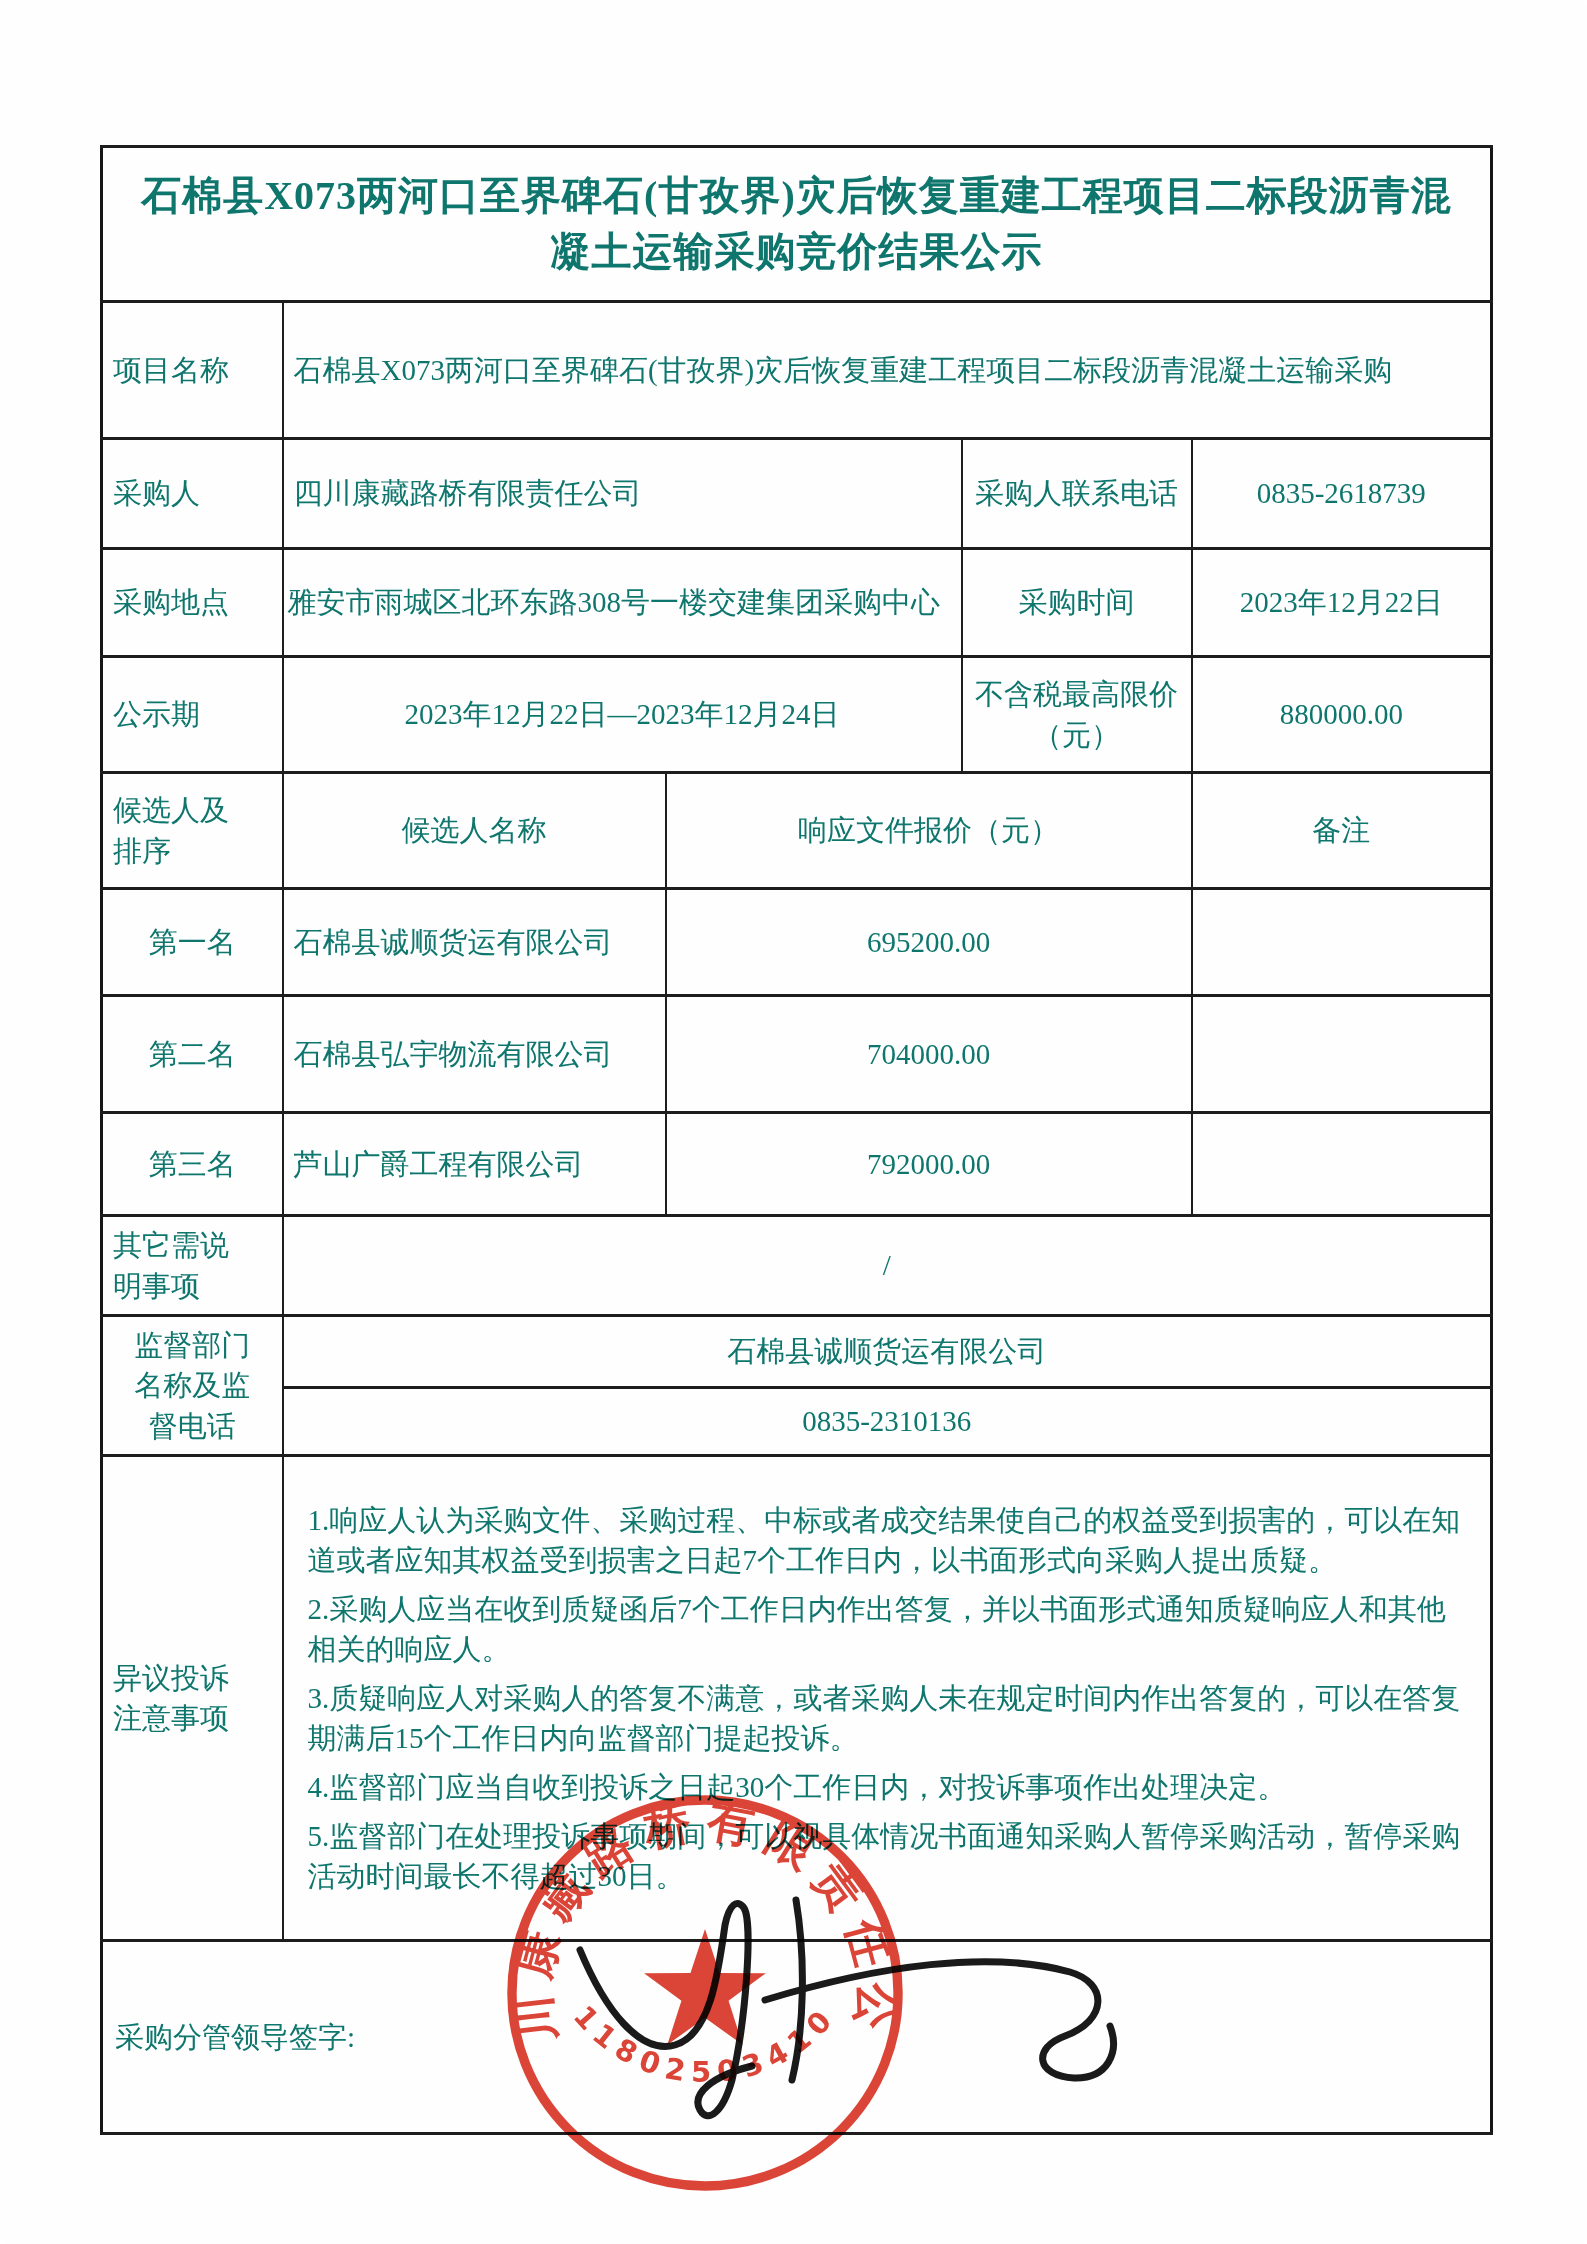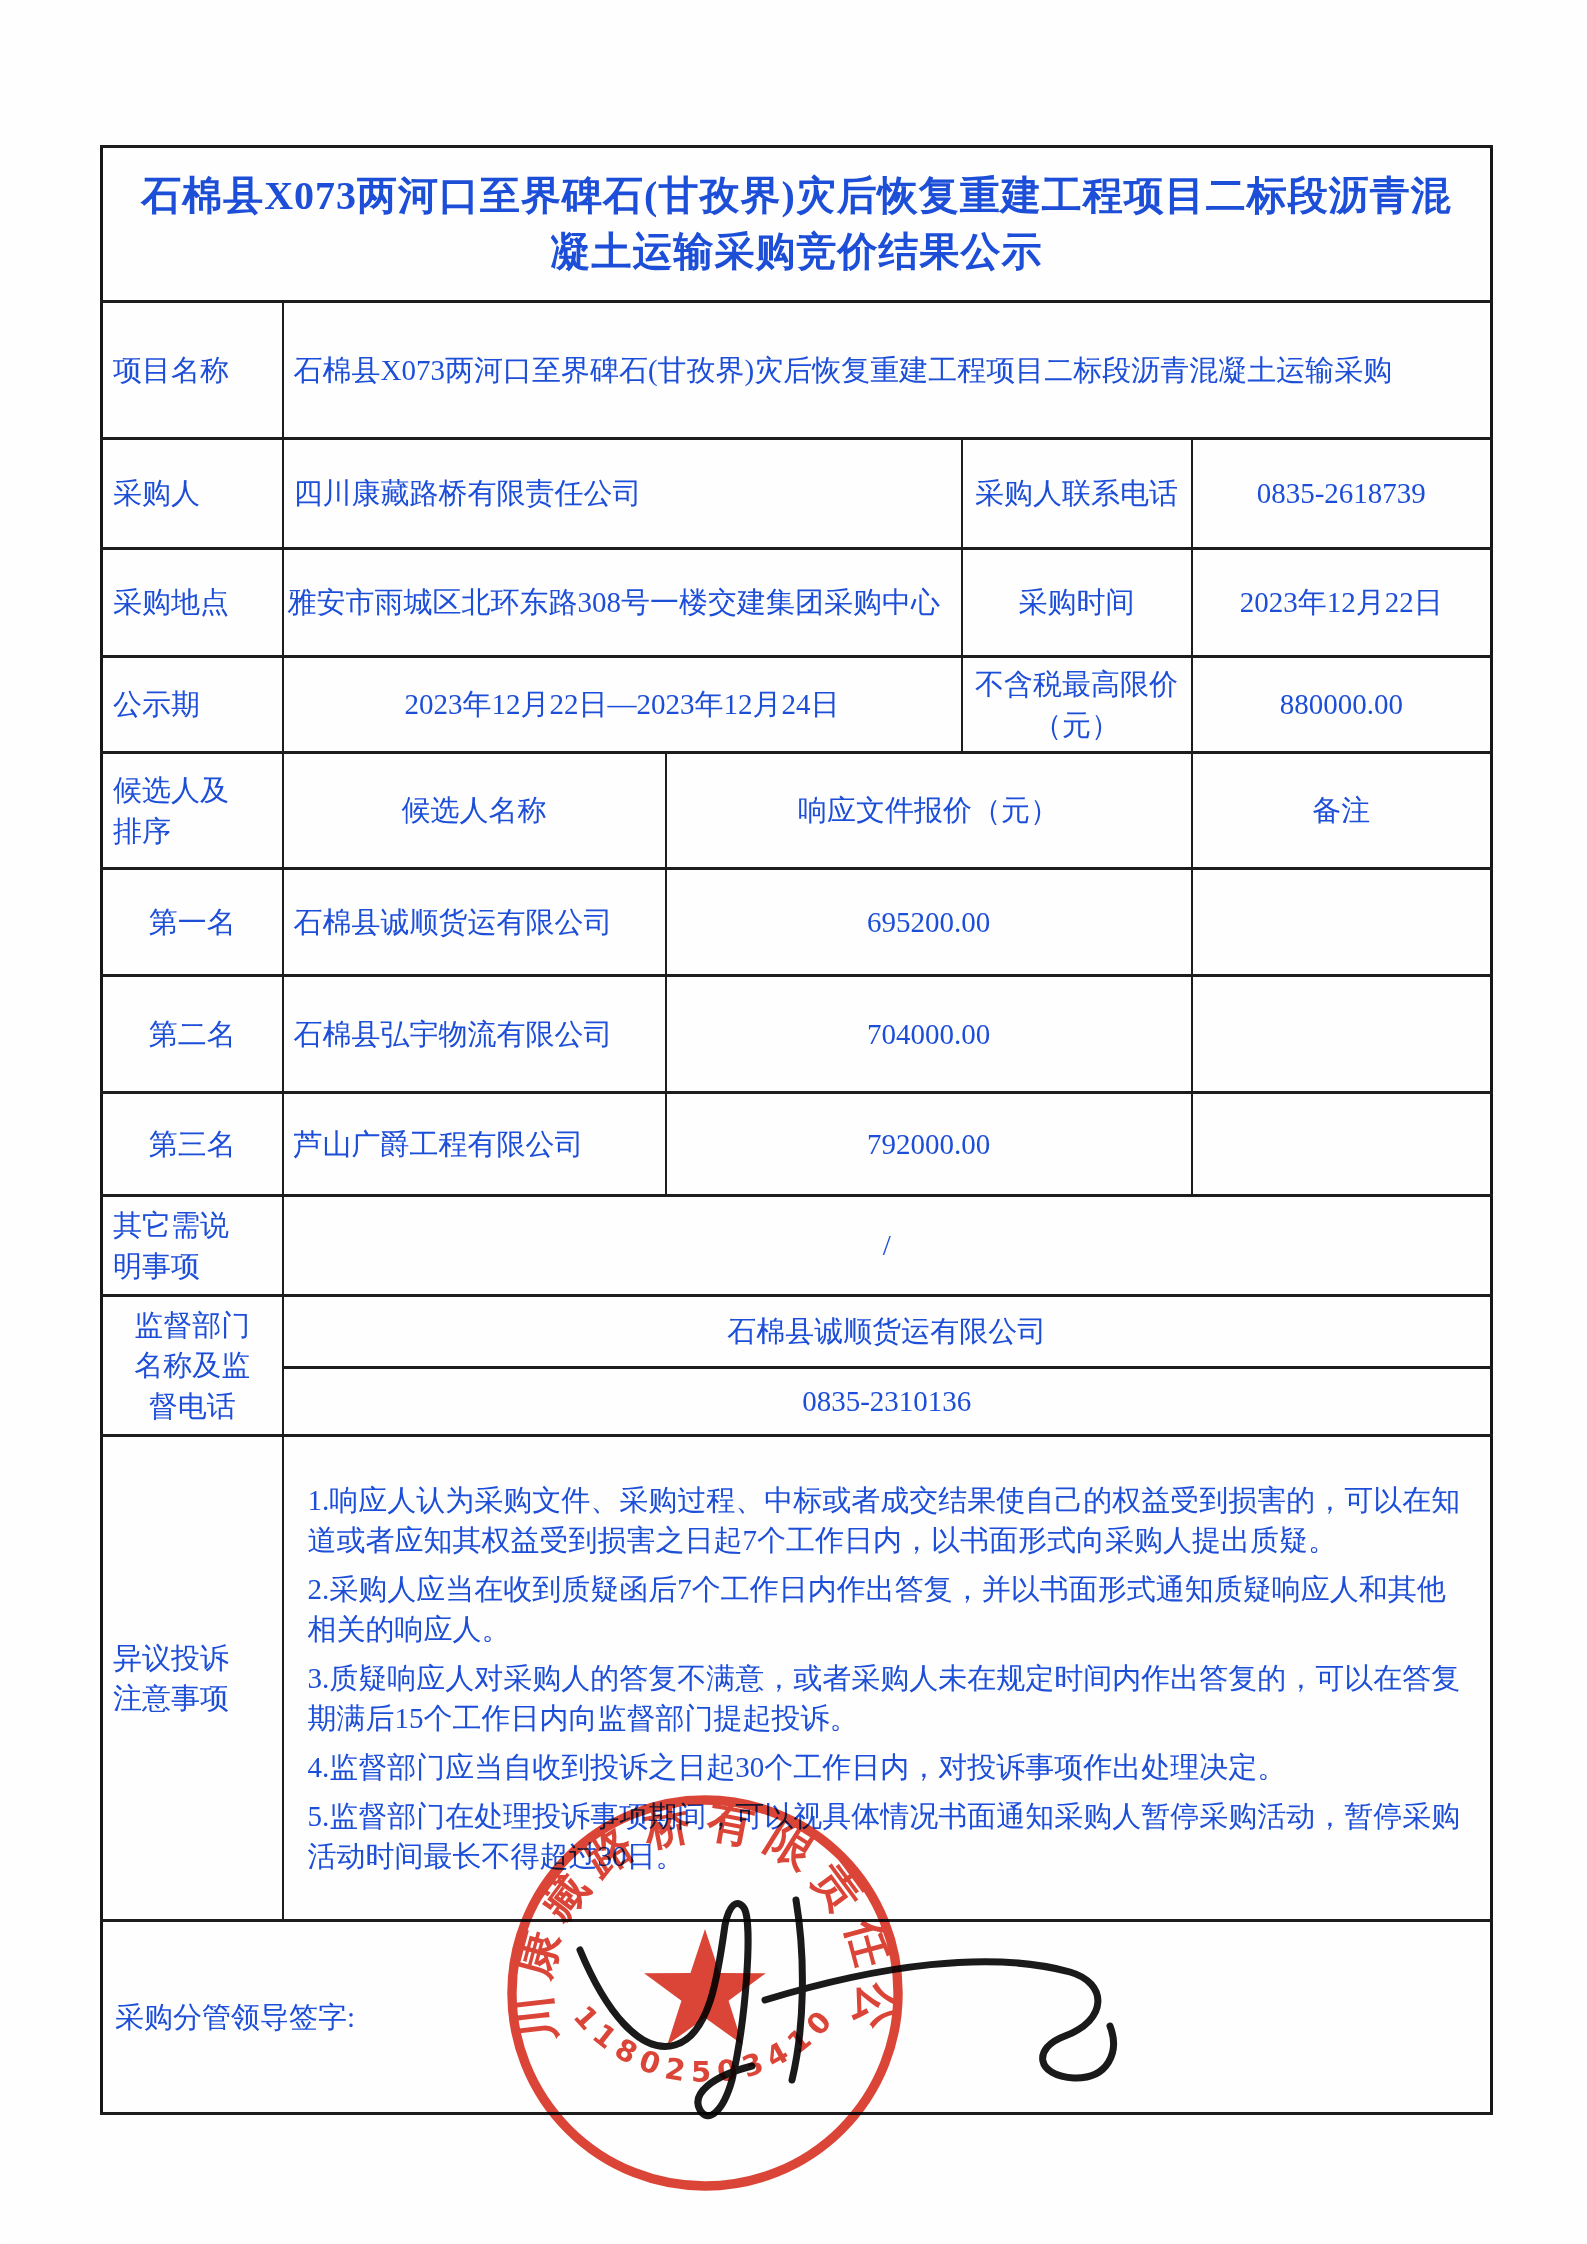--- a/index.html
+++ b/index.html
@@ -2,21 +2,21 @@
 <html><head>
 <meta charset="utf-8">
 <style>
   * { margin:0; padding:0; box-sizing:border-box; }
   html,body { background:#ffffff; }
   .page {
     position:relative;
     width:1587px; height:2244px;
     background:#fefefe;
     font-family:"Liberation Serif","DejaVu Serif",serif;
-    color:#1d4ed8;
+    color:#0f766e;
     overflow:hidden;
     border-radius:6px;
   }
   table.doc {
     position:absolute; left:100px; top:145px;
     width:1390px;
     border-collapse:collapse;
     table-layout:fixed;
     font-size:29px;
     border:3px solid #161616;
@@ -89,21 +89,21 @@
     <tr style="height:108px">
       <td class="label">采购地点</td>
       <td colspan="2" style="padding:6px 4px">雅安市雨城区北环东路308号一楼交建集团采购中心</td>
       <td class="center">采购时间</td>
       <td class="center">2023年12月22日</td>
     </tr>
 
     <tr style="height:77px">
       <td class="label">公示期</td>
       <td colspan="2" class="center">2023年12月22日—2023年12月24日</td>
-      <td class="label center" style="padding:6px 4px">不含税最高限价
+      <td class="label center" style="padding:16px 4px">不含税最高限价
 （元）</td>
       <td class="center">880000.00</td>
     </tr>
 
     <tr style="height:116px">
       <td class="label">候选人及
 排序</td>
       <td class="center">候选人名称</td>
       <td colspan="2" class="center">响应文件报价（元）</td>
       <td class="center">备注</td>

